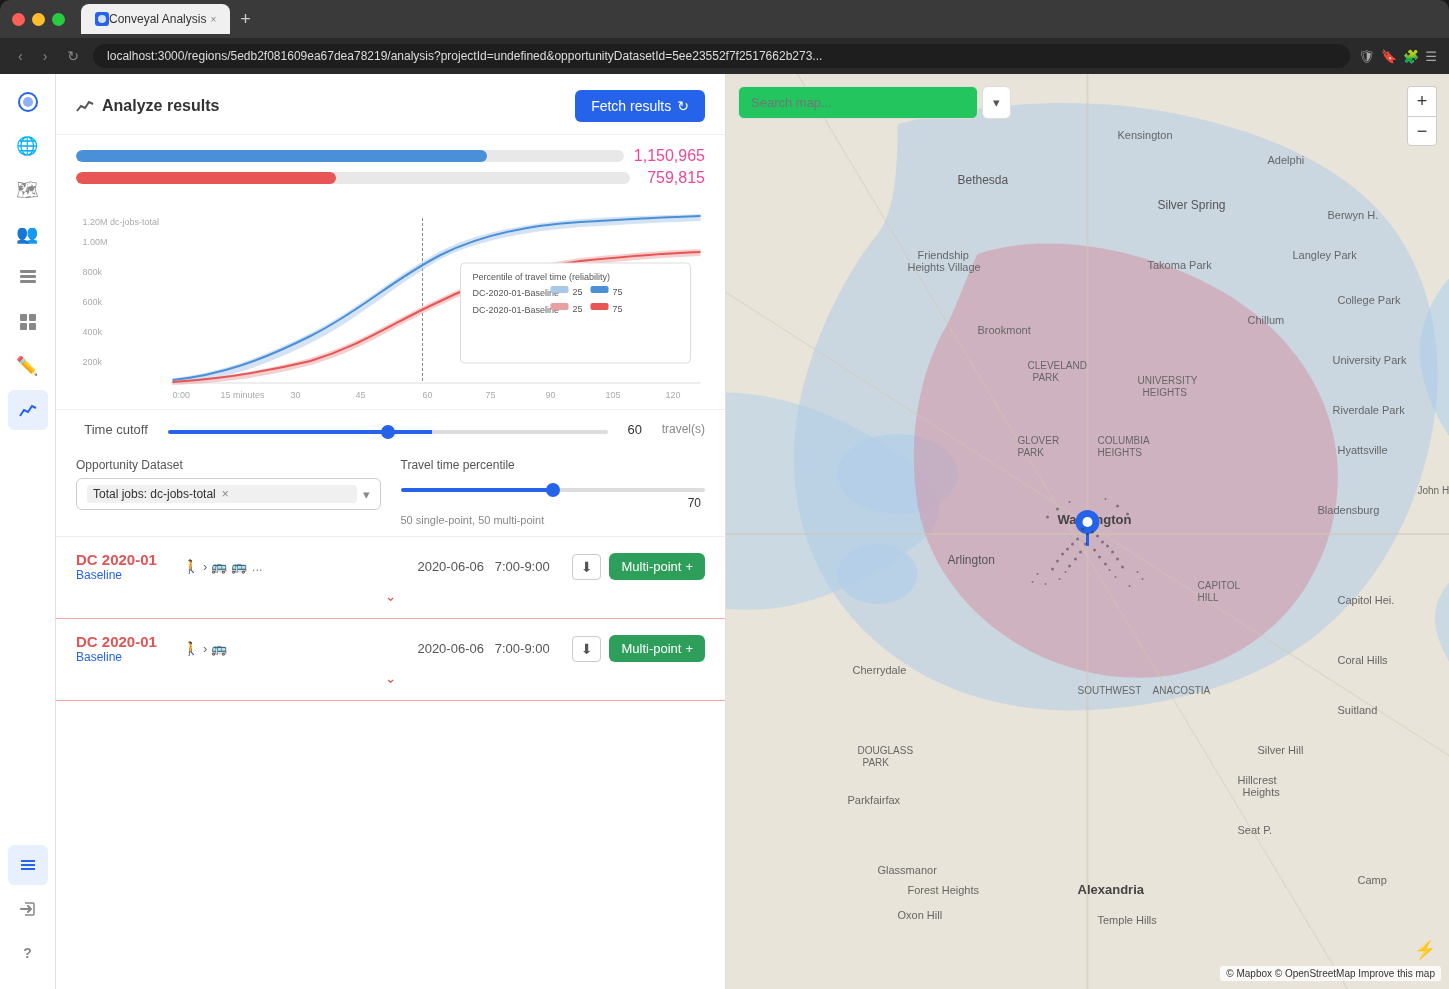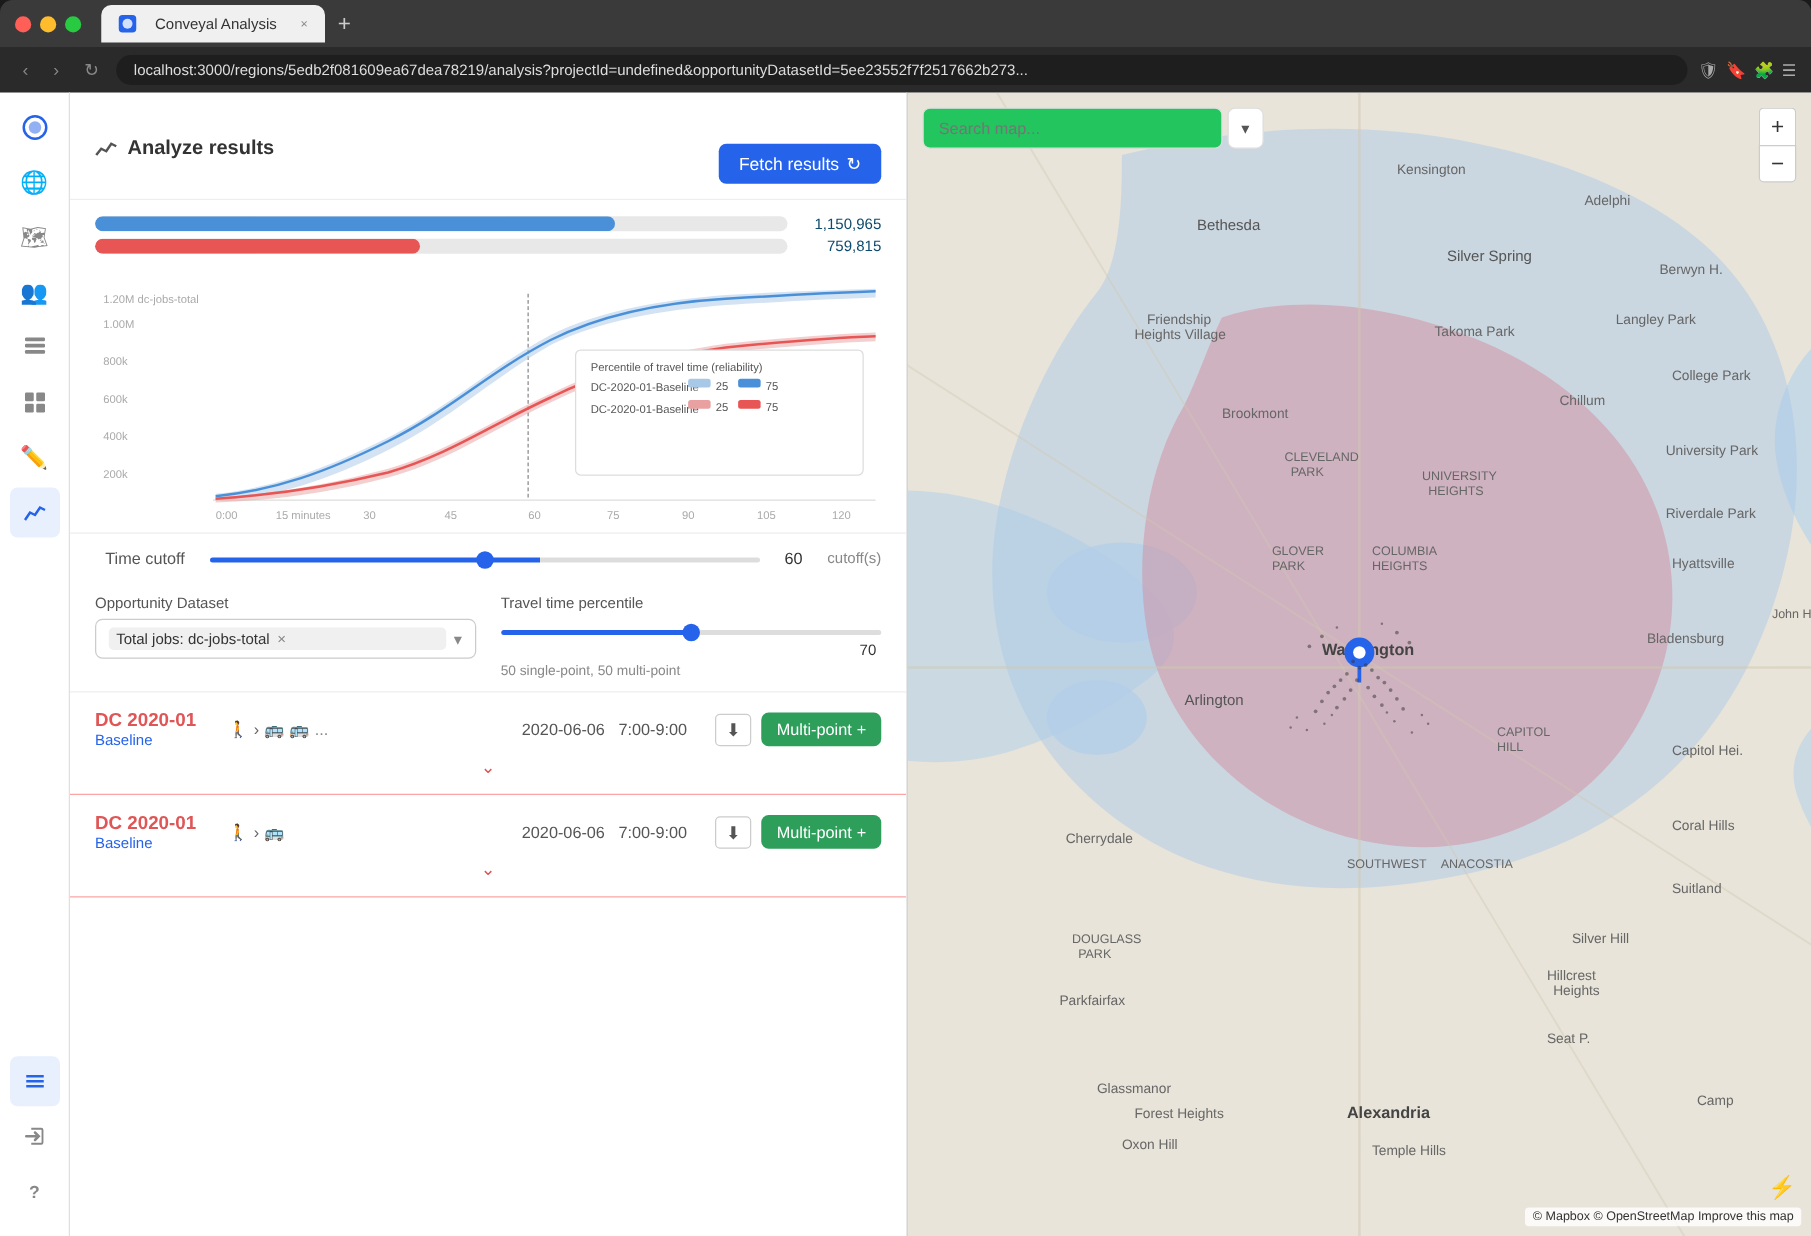--- a/index.html
+++ b/index.html
@@ -6,21 +6,21 @@
     body { font-family: -apple-system, BlinkMacSystemFont, 'Segoe UI', sans-serif; background: #1a1a1a; width: 1449px; height: 989px; overflow: hidden; }
 
     
     .browser-chrome { background: #3a3a3a; width: 100%; height: 38px; display: flex; align-items: center; padding: 0 12px; gap: 8px; border-radius: 10px 10px 0 0; }
     .traffic-lights { display: flex; gap: 7px; align-items: center; }
     .traffic-light { width: 13px; height: 13px; border-radius: 50%; }
     .tl-red { background: #ff5f57; }
     .tl-yellow { background: #ffbd2e; }
     .tl-green { background: #28ca42; }
     .tab-bar { display: flex; align-items: center; margin-left: 8px; gap: 4px; }
-    .tab { background: #f0f0f0; border-radius: 8px 8px 0 0; padding: 6px 14px; font-size: 12px; color: #333; display: flex; align-items: center; gap: 15px; height: 30px; }
+    .tab { background: #f0f0f0; border-radius: 8px 8px 0 0; padding: 6px 14px; font-size: 12px; color: #333; display: flex; align-items: center; gap: 0; height: 30px; }
     .tab-icon { width: 14px; height: 14px; background: #2563eb; border-radius: 3px; display: flex; align-items: center; justify-content: center; }
     .tab-close { font-size: 10px; color: #888; margin-left: 4px; }
     .tab-add { background: transparent; border: none; color: #ccc; font-size: 18px; cursor: pointer; padding: 0 6px; }
 
     
     .address-bar { background: #2a2a2a; padding: 6px 12px; display: flex; align-items: center; gap: 8px; height: 36px; }
     .nav-btn { background: none; border: none; color: #888; font-size: 14px; cursor: pointer; padding: 2px 6px; }
     .address-input { flex: 1; background: #1e1e1e; border: none; border-radius: 20px; padding: 4px 14px; color: #ddd; font-size: 12px; height: 24px; }
     .toolbar-icons { display: flex; gap: 6px; align-items: center; }
     .toolbar-icon { color: #aaa; font-size: 13px; }
@@ -34,29 +34,29 @@
     .sidebar-icon.active-bottom { background: #e8f0fe; color: #2563eb; }
     .sidebar-spacer { flex: 1; }
     .sidebar-bottom { display: flex; flex-direction: column; align-items: center; gap: 4px; padding-bottom: 8px; }
 
     
     .left-panel { width: 670px; background: #fff; border-right: 1px solid #e0e0e0; display: flex; flex-direction: column; overflow: hidden; }
 
     
     .panel-header { padding: 16px 20px 12px; display: flex; align-items: center; justify-content: space-between; border-bottom: 1px solid #eee; }
     .panel-title { font-size: 16px; font-weight: 600; color: #333; display: flex; align-items: center; gap: 8px; }
-    .fetch-btn { background: #2563eb; color: #fff; border: none; border-radius: 6px; padding: 8px 16px; font-size: 14px; cursor: pointer; display: flex; align-items: center; gap: 6px; margin-top: 25px; }
+    .fetch-btn { background: #2563eb; color: #fff; border: none; border-radius: 6px; padding: 8px 16px; font-size: 14px; cursor: pointer; display: flex; align-items: center; gap: 6px; }
 
     
     .progress-section { padding: 12px 20px 8px; }
     .progress-row { display: flex; align-items: center; gap: 10px; margin-bottom: 4px; }
     .progress-bar-container { flex: 1; height: 12px; background: #e8e8e8; border-radius: 6px; overflow: hidden; }
     .progress-bar-blue { background: #4a90d9; height: 100%; border-radius: 6px; }
     .progress-bar-red { background: #e85555; height: 100%; border-radius: 6px; }
-    .progress-value { font-size: 12px; color: #0c4a6e; white-space: nowrap; min-width: 65px; text-align: right; }
+    .progress-value { font-size: 16px; color: #ec4899; white-space: nowrap; min-width: 65px; text-align: right; }
 
     
     .chart-area { padding: 4px 20px 8px; flex-shrink: 0; position: relative; }
 
     
     .controls-section { padding: 10px 20px; border-top: 1px solid #eee; }
     .control-row { display: flex; align-items: center; gap: 12px; margin-bottom: 10px; }
     .control-label { font-size: 13px; color: #555; min-width: 80px; text-align: center; }
     .slider-container { flex: 1; position: relative; }
     .time-slider { width: 100%; -webkit-appearance: none; height: 4px; border-radius: 2px; background: linear-gradient(to right, #2563eb 60%, #ddd 60%); outline: none; cursor: pointer; }
@@ -274,21 +274,21 @@
       </svg>
     </div>
 
     <div class="controls-section">
       <div class="control-row">
         <span class="control-label">Time cutoff</span>
         <div class="slider-container">
           <input type="range" class="time-slider" min="0" max="120" value="60" style="">
         </div>
         <span class="slider-value">60</span>
-        <span class="slider-unit">cutoff(s)</span>
+        <span class="slider-unit">travel(s)</span>
       </div>
     </div>
 
     <div class="dropdowns-row">
       <div class="dropdown-group">
         <div class="dropdown-label">Opportunity Dataset</div>
         <div class="dropdown-select" style="border:1px solid #ccc; border-radius:6px; padding:6px 10px; display:flex; align-items:center; gap:6px;">
           <span class="dropdown-tag" style="flex:1; display:flex; align-items:center; gap:6px;text-align:center;">
             <span>Total jobs: dc-jobs-total</span>
             <span style="color:#888;">×</span>

